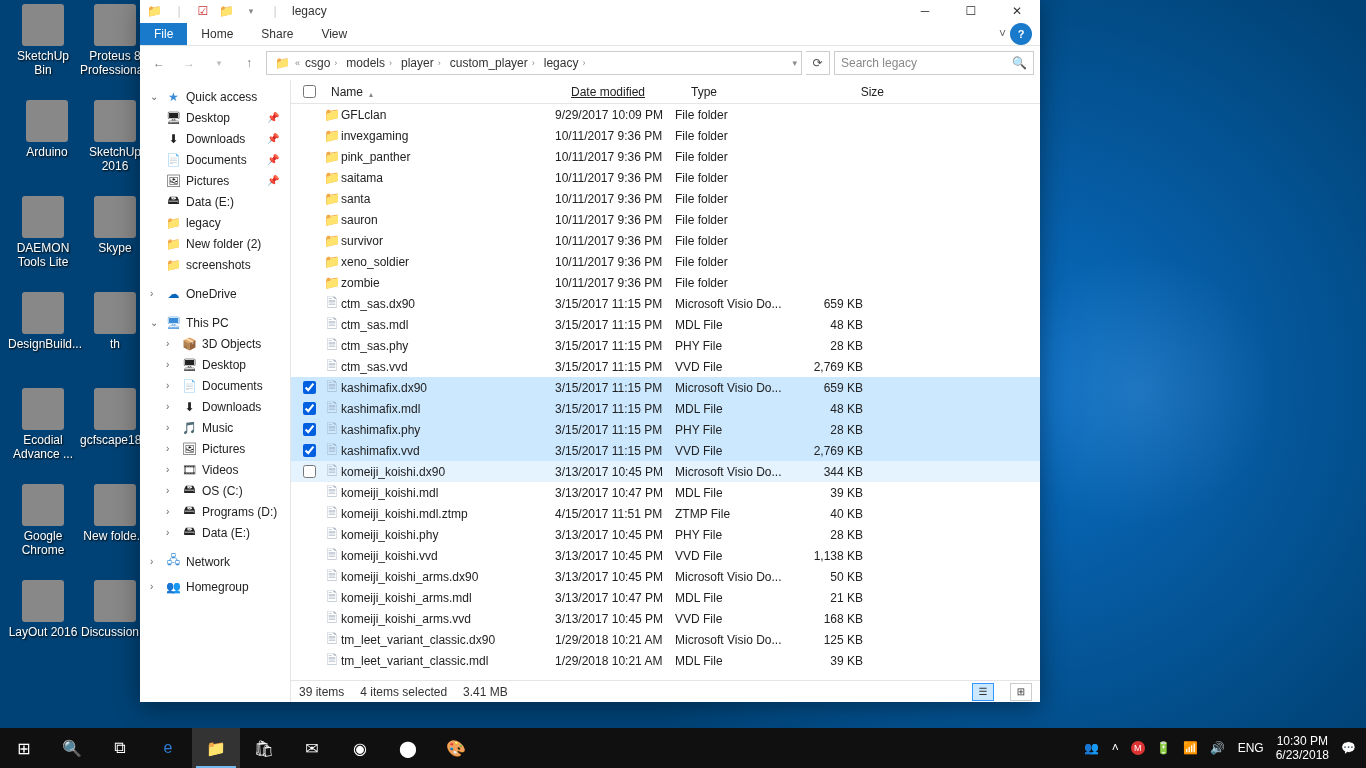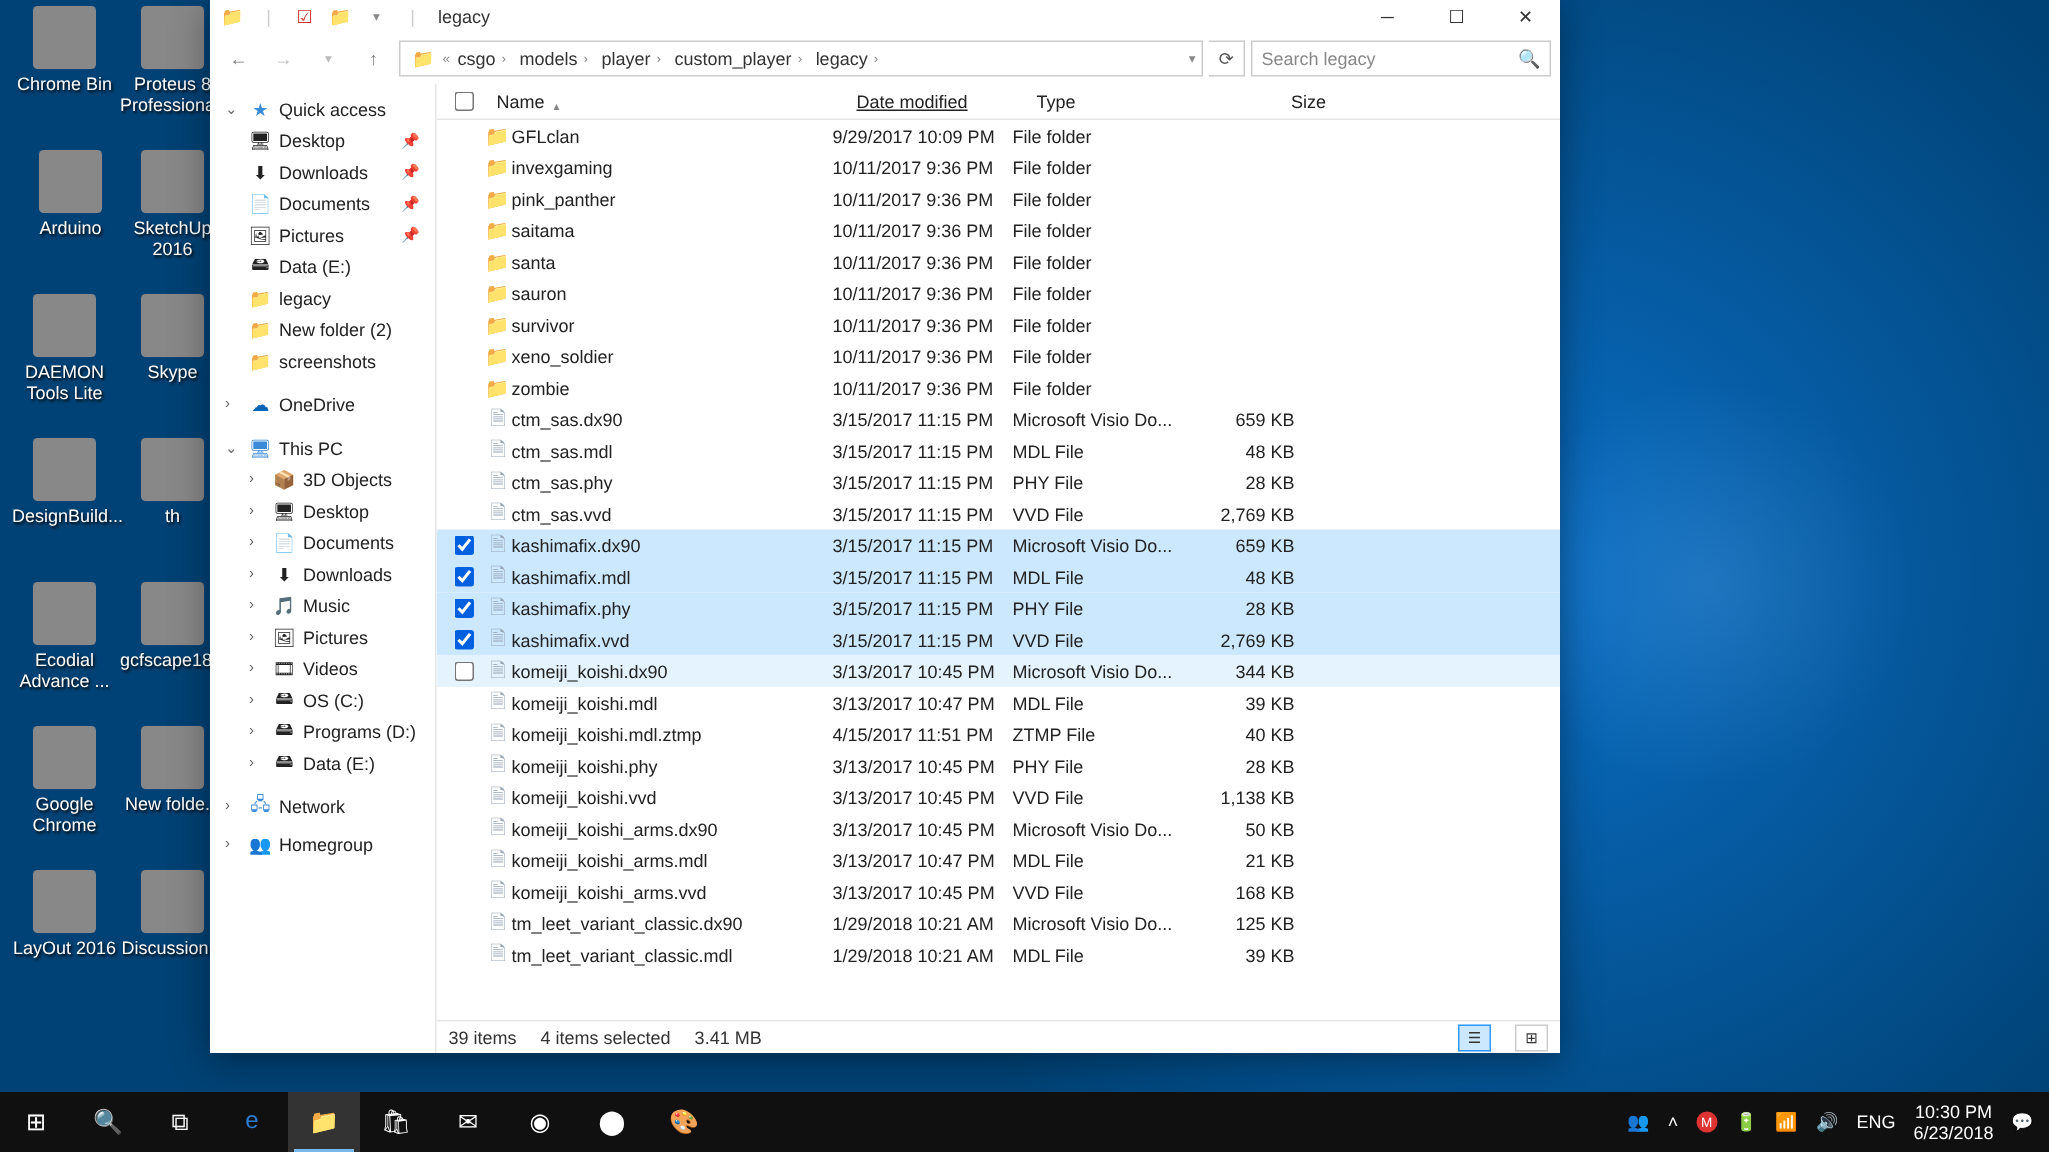--- a/index.html
+++ b/index.html
@@ -77,21 +77,21 @@
 </head>
 <body>
 
 <div class="desktop-bg">
     <div class="light-rays"></div>
   </div>
 
 <div class="desktop-icons" id="desktop-icons">
     <div class="di" style="left: 8px; top: 4px;">
       <div class="ic"></div>
-      <div>Chrome Bin</div>
+      <div>SketchUp Bin</div>
     </div>
     <div class="di" style="left: 80px; top: 4px;">
       <div class="ic"></div>
       <div>Proteus 8 Professiona...</div>
     </div>
     <div class="di" style="left: 12px; top: 100px;">
       <div class="ic"></div>
       <div>Arduino</div>
     </div>
     <div class="di" style="left: 80px; top: 100px;">
@@ -152,20 +152,29 @@
     </div>
     <span class="title">legacy</span>
     <div class="spacer"></div>
     <div class="winbtns">
       <div>─</div>
       <div>☐</div>
       <div>✕</div>
     </div>
   </div>
 
+  <div class="ribbon-tabs">
+    <div class="tab active">File</div>
+    <div class="tab">Home</div>
+    <div class="tab">Share</div>
+    <div class="tab">View</div>
+    <div class="spacer"></div>
+    <div class="chev">˅</div>
+    <div class="help">?</div>
+  </div>
 
   <div class="addrbar">
     <div class="navbtn">←</div>
     <div class="navbtn dis">→</div>
     <div class="navbtn dis" style="font-size:9px">▾</div>
     <div class="navbtn">↑</div>
     <div class="breadcrumb">
       <span class="seg folder-ic">📁</span>
       <span class="chev">«</span>
       <span class="seg">

